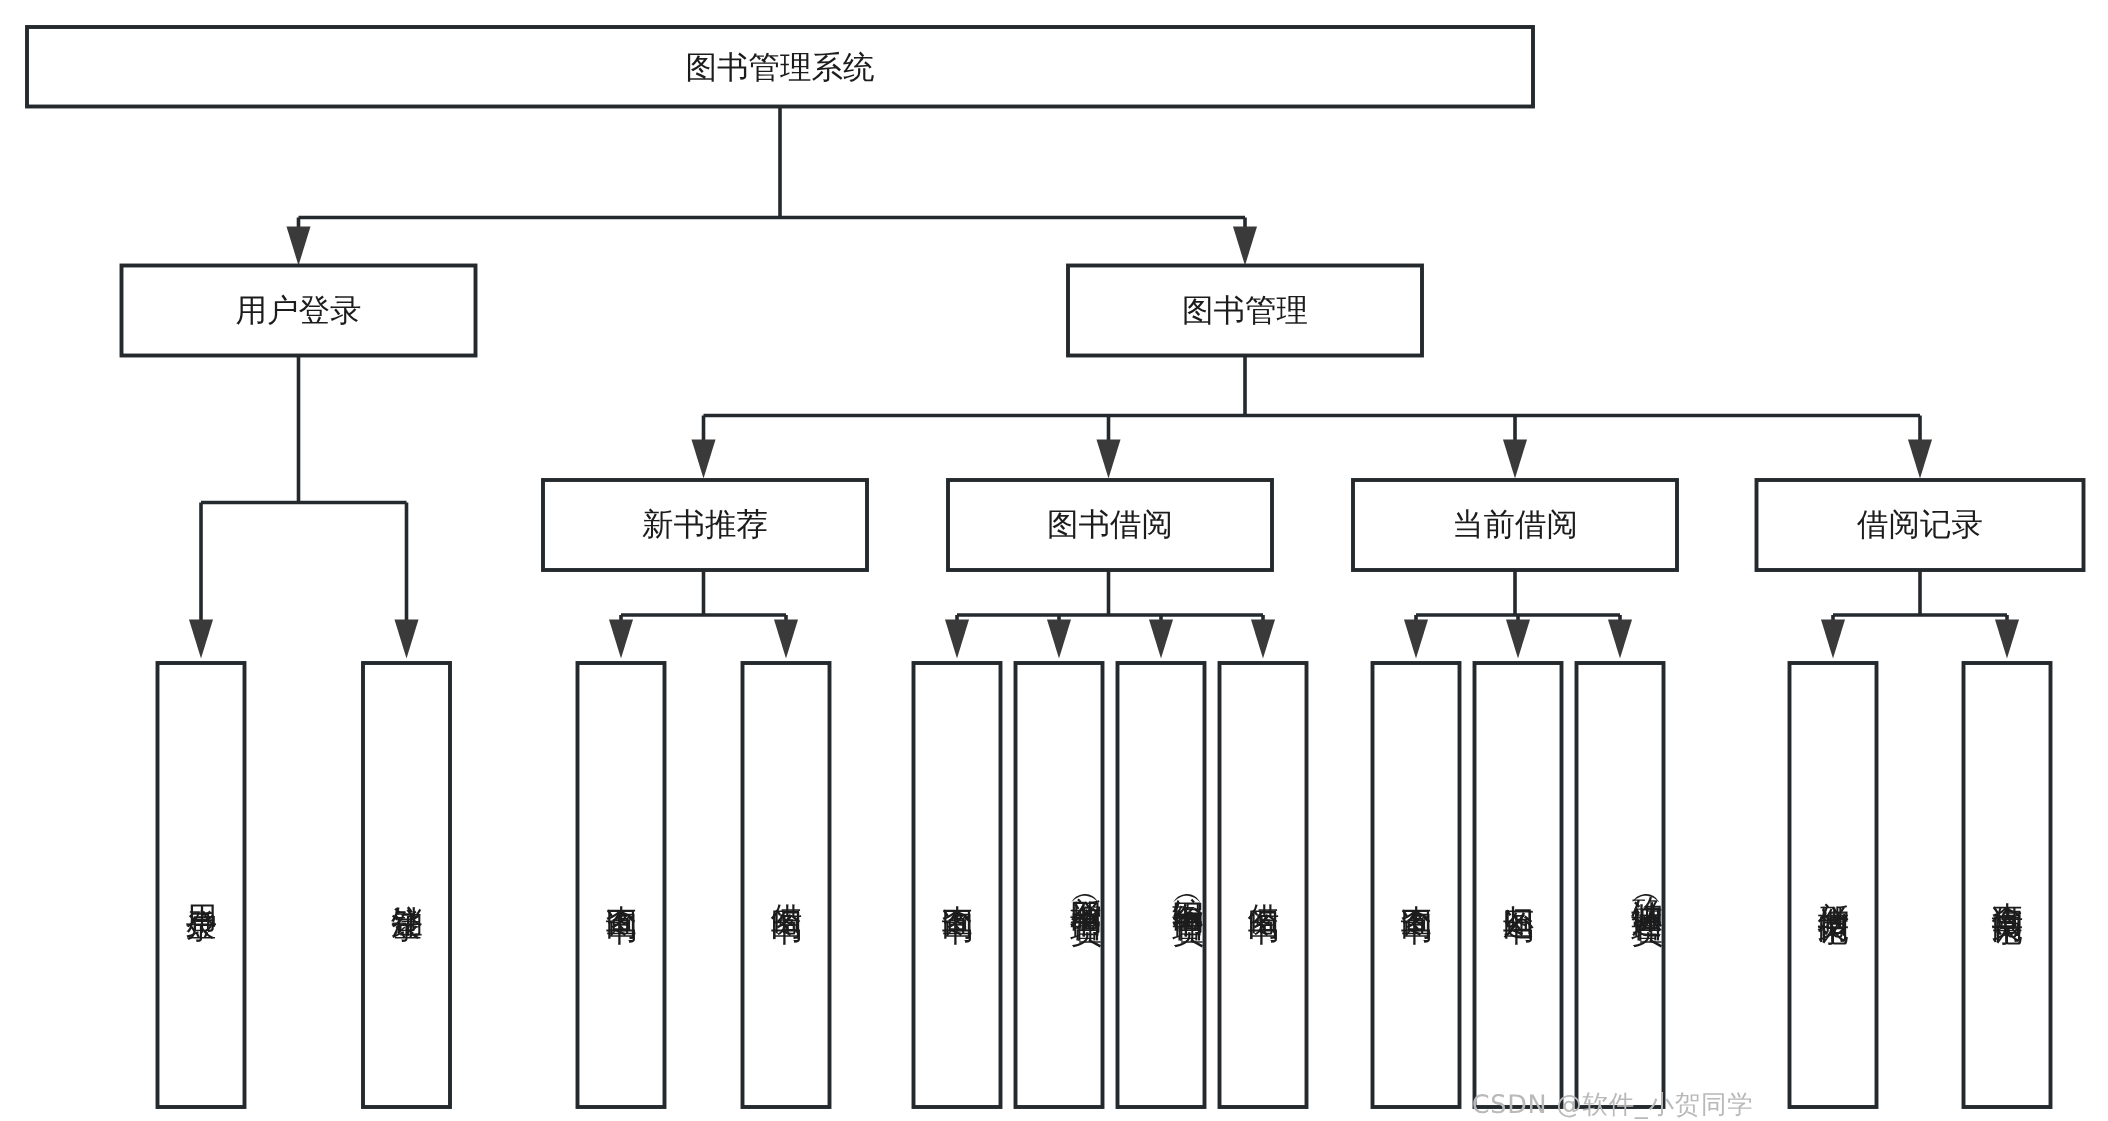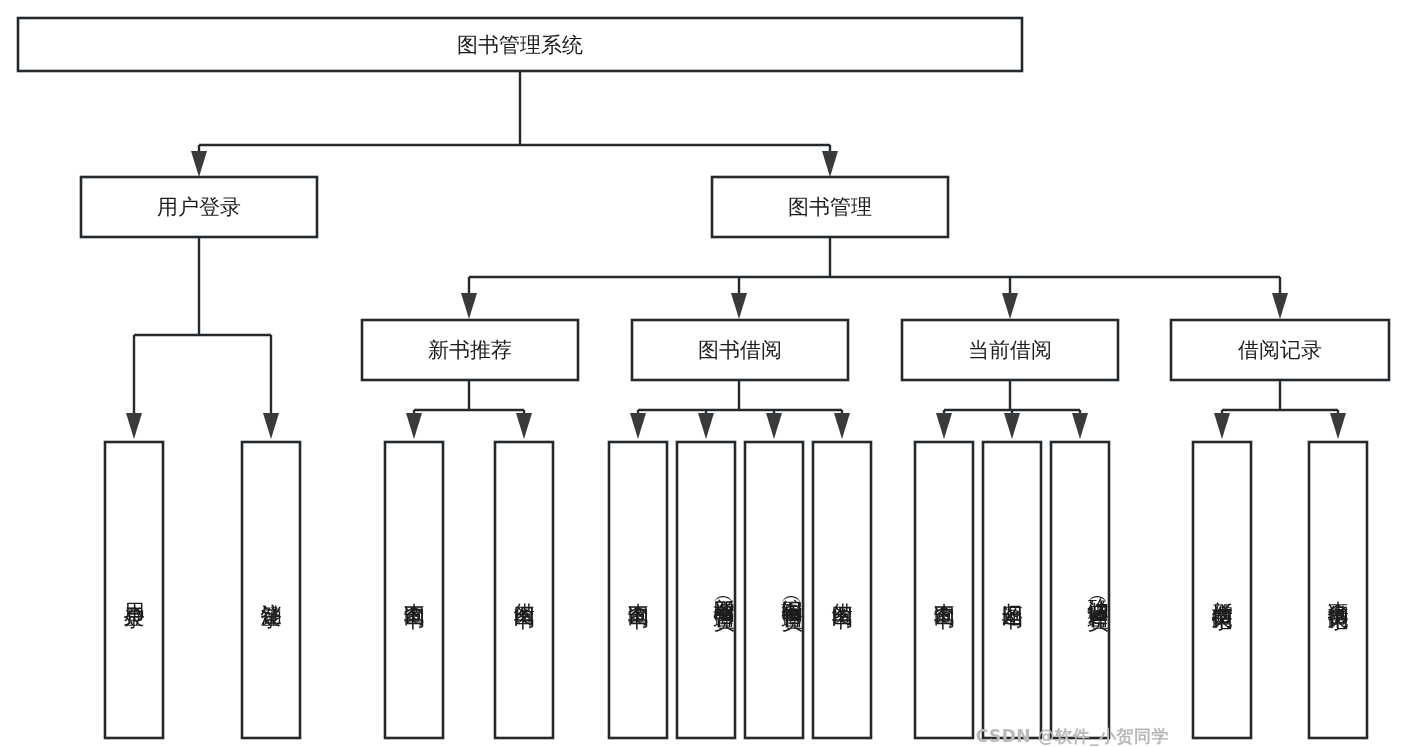--- a/index.html
+++ b/index.html
@@ -69,21 +69,20 @@
   }
   #watermark {
     position: absolute;
     right: 8px;
     bottom: 4px;
     font-family: "DejaVu Sans", "Liberation Sans", sans-serif;
     font-size: 17px;
     color: #b9b9b9;
     letter-spacing: 0.5px;
     white-space: nowrap;
-    font-weight: bold;
   }
 </style>
 </head>
 <body>
 
 <div id="diagram-root">
 
   <svg class="flow" viewBox="0 0 1405 747" xmlns="http://www.w3.org/2000/svg">
 
     <defs>

